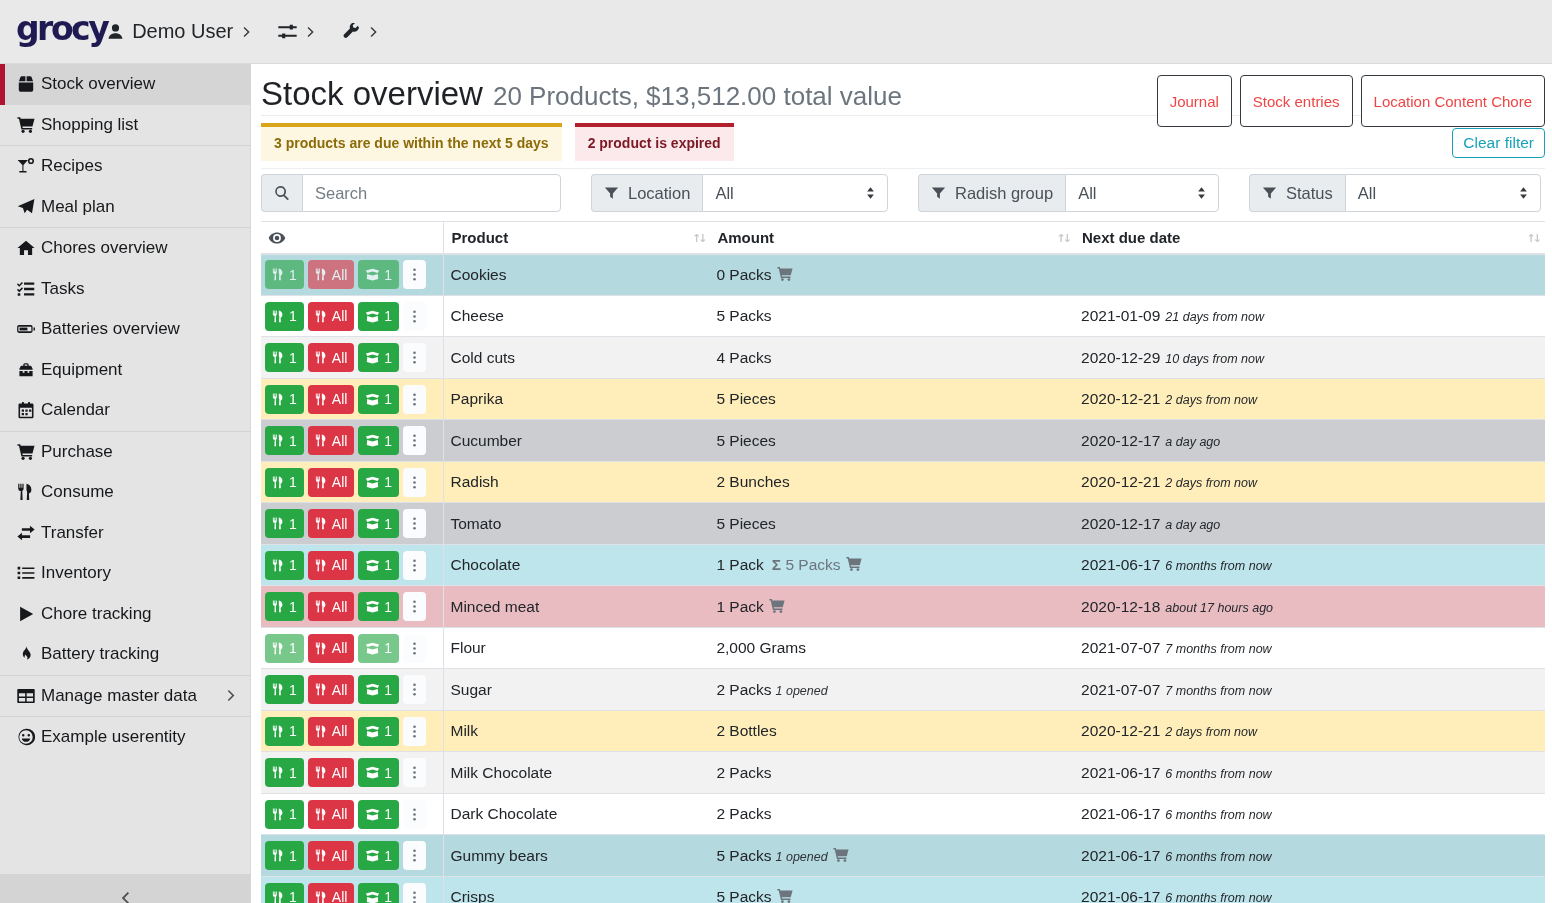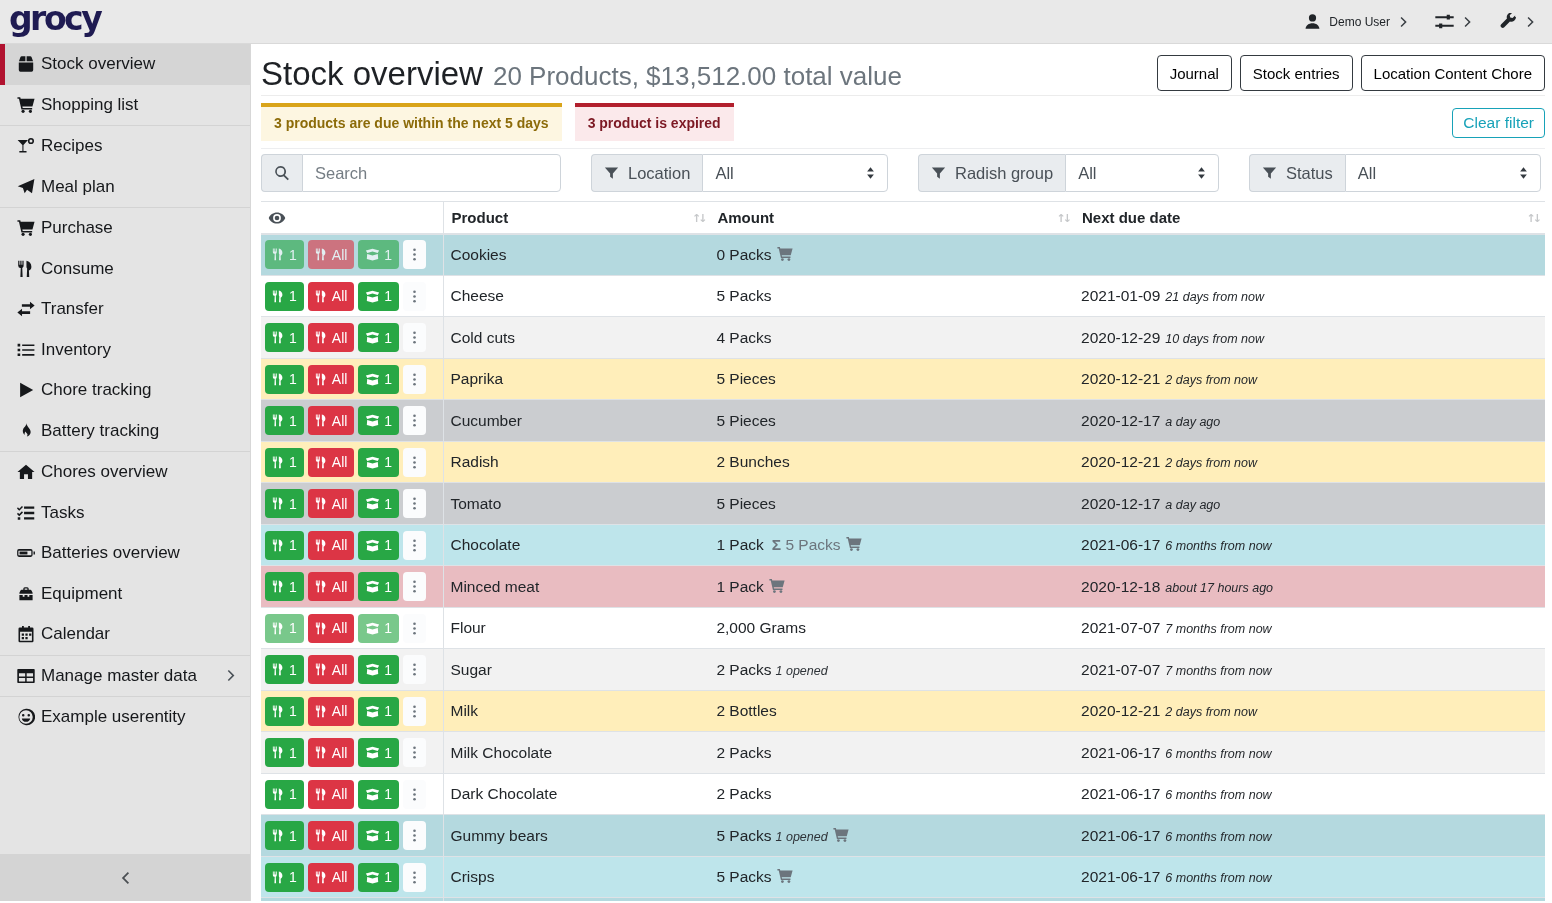--- a/index.html
+++ b/index.html
@@ -1,25 +1,25 @@
 <!DOCTYPE html>
 <html><head>
 <meta charset="utf-8">
 <style>
   * { box-sizing: border-box; }
   html,body { margin:0; padding:0; width:1552px; height:903px; overflow:hidden;
     font-family:"Liberation Sans", sans-serif; background:#fff; color:#212529; }
 
   
-  .navbar { height:44px; background:#e9e9e9; display:flex; align-items:center;
-    justify-content:space-between; padding:0 15px 0 9px; border-bottom:1px solid #d9d9d9; }
+  .navbar { height:64px; background:#e9e9e9; display:flex; align-items:center;
+    padding:0 15px 0 16px; border-bottom:1px solid #d9d9d9; }
   .logo { font-family:"DejaVu Sans", sans-serif; font-size:33px; font-weight:bold;
     color:#1f1b52; letter-spacing:-2.5px; line-height:1; padding-bottom:6px; }
   .nav-right { display:flex; align-items:center; gap:25px; }
-  .nav-item { display:flex; align-items:center; gap:8px; font-size:12px; color:#212529; cursor:pointer; }
+  .nav-item { display:flex; align-items:center; gap:8px; font-size:20px; color:#212529; cursor:pointer; }
   .nav-item svg { display:block; }
   .chev { color:#3a3f44; display:flex; }
 
   
   .layout { display:flex; height:857px; }
 
   
   .sidebar { width:251px; background:#e4e4e4; border-right:1px solid #d7d7d7;
     display:flex; flex-direction:column; flex:0 0 251px; }
   .sb-group { border-bottom:1px solid #d3d3d3; }
@@ -36,22 +36,22 @@
 
   
   .main { flex:1; background:#fff; padding:8px 7px 0 10px; overflow:hidden; }
 
   .page-header { display:flex; align-items:flex-start; justify-content:space-between;
     padding:2px 0 0; border-bottom:1px solid #ececec; height:44px; }
   .title-wrap { display:flex; align-items:baseline; gap:10px; white-space:nowrap; }
   .page-title { font-size:33px; font-weight:400; color:#1e2125; line-height:1.2; }
   .page-subtitle { font-size:26px; font-weight:400; color:#6c757d; }
   .header-actions { display:flex; gap:8px; padding-top:1px; }
-  .btn-outline-dark { background:#fff; border:1px solid #343a40; color:#000000;
-    border-radius:4px; font-size:15px; padding:5px 12px; height:36px; cursor:pointer;
+  .btn-outline-dark { background:#fff; border:1px solid #343a40; color:#ef4444;
+    border-radius:4px; font-size:15px; padding:5px 12px; height:52px; cursor:pointer;
     font-family:inherit; white-space:nowrap; }
 
   
   .chips-row { display:flex; align-items:center; margin-top:7px; }
   .chip { border-top:4px solid; padding:6px 13px 8px; font-size:14px; font-weight:bold;
     margin-right:13px; cursor:pointer; line-height:1.45; white-space:nowrap; }
   .chip.due-soon   { border-color:#d9a41a; background:#fdf6e1; color:#8c6b09; }
   .chip.overdue    { border-color:#5a6268; background:#d8dadc; color:#494f54; }
   .chip.expired    { border-color:#b21f2d; background:#fbe9eb; color:#7c1823; }
   .chip.below-min  { border-color:#3c4cad; background:#e0e3f5; color:#27348b; }
@@ -209,20 +209,74 @@
               </span>
             </span>
             <span>Meal plan</span>
           </div>
         </div>
         <div class="sb-group">
           <div class="sb-item">
             <span class="sb-ico">
               <span style="display:inline-flex;width:18px;height:18px;">
                 <svg viewBox="0 0 24 24" fill="currentColor">
+                  <path d="M12 2.2 23.4 12h-3.2v9.3h-5.6v-6.2h-5.2v6.2H3.8V12H.6L12 2.2z"></path>
+                </svg>
+              </span>
+            </span>
+            <span>Chores overview</span>
+          </div>
+          <div class="sb-item">
+            <span class="sb-ico">
+              <span style="display:inline-flex;width:18px;height:18px;">
+                <svg viewBox="0 0 24 24" fill="currentColor">
+                  <path d="M9.4 3.2H23v3.2H9.4zM9.4 10.4H23v3.2H9.4zM9.4 17.6H23v3.2H9.4zM1.2 4.4l1.8 1.8L6.6 2.6 8 4 3 9 0 6l1.2-1.6zM1.2 11.6l1.8 1.8 3.6-3.6L8 11.2l-5 5-3-3 1.2-1.6zM1 17.6h3.4V21H1z"></path>
+                </svg>
+              </span>
+            </span>
+            <span>Tasks</span>
+          </div>
+          <div class="sb-item">
+            <span class="sb-ico">
+              <span style="display:inline-flex;width:18px;height:18px;">
+                <svg viewBox="0 0 24 24" fill="currentColor">
+                  <path fill-rule="evenodd" d="M2.6 6.8h15.8a2.4 2.4 0 0 1 2.4 2.4v5.6a2.4 2.4 0 0 1-2.4 2.4H2.6A2.4 2.4 0 0 1 .2 14.8V9.2a2.4 2.4 0 0 1 2.4-2.4zm-.2 2.1a.5.5 0 0 0-.5.5v5.2c0 .3.2.5.5.5h16.2a.5.5 0 0 0 .5-.5V9.4a.5.5 0 0 0-.5-.5H2.4z"></path>
+                  <rect x="3.4" y="10.1" width="10.5" height="3.8"></rect>
+                  <rect x="22" y="10" width="1.9" height="4"></rect>
+                </svg>
+              </span>
+            </span>
+            <span>Batteries overview</span>
+          </div>
+          <div class="sb-item">
+            <span class="sb-ico">
+              <span style="display:inline-flex;width:18px;height:18px;">
+                <svg viewBox="0 0 24 24" fill="currentColor">
+                  <path fill-rule="evenodd" d="M8.4 6.4V4.9a2 2 0 0 1 2-2h3.2a2 2 0 0 1 2 2v1.5h2.3c.6 0 1.1.3 1.4.8l1.5 3v10.2H3.2V10.2l1.5-3c.3-.5.8-.8 1.4-.8h2.3zm1.8-1.6v1.6h3.6V4.8h-3.6zM3.2 13.4h4.4v2.4H10v-2.4h4v2.4h2.4v-2.4h4.4v-1.9H3.2v1.9z"></path>
+                </svg>
+              </span>
+            </span>
+            <span>Equipment</span>
+          </div>
+          <div class="sb-item">
+            <span class="sb-ico">
+              <span style="display:inline-flex;width:18px;height:18px;">
+                <svg viewBox="0 0 24 24" fill="currentColor">
+                  <path fill-rule="evenodd" d="M6.7 1.2h2.4v2H14.9v-2h2.4v2h2.9a1.8 1.8 0 0 1 1.8 1.8v16.2a1.8 1.8 0 0 1-1.8 1.8H3.8A1.8 1.8 0 0 1 2 21.2V5a1.8 1.8 0 0 1 1.8-1.8h2.9v-2zM4.1 8.9v12h15.8v-12H4.1zm2.2 2.3h3v3h-3v-3zm4.9 0h3v3h-3v-3zm4.9 0h3v3h-3v-3zm-9.8 4.9h3v3h-3v-3zm4.9 0h3v3h-3v-3z"></path>
+                </svg>
+              </span>
+            </span>
+            <span>Calendar</span>
+          </div>
+        </div>
+        <div class="sb-group">
+          <div class="sb-item">
+            <span class="sb-ico">
+              <span style="display:inline-flex;width:18px;height:18px;">
+                <svg viewBox="0 0 24 24" fill="currentColor">
                   <path d="M.6 1.6h3.7l.6 2h18.5L20.6 14H7.1l.5 1.9h12.6v2.2H5.9L2.6 3.8H.6V1.6z"></path>
                   <circle cx="8.1" cy="20.4" r="2.1"></circle>
                   <circle cx="17.9" cy="20.4" r="2.1"></circle>
                 </svg>
               </span>
             </span>
             <span>Purchase</span>
           </div>
           <div class="sb-item">
             <span class="sb-ico">
@@ -266,74 +320,20 @@
           </div>
           <div class="sb-item">
             <span class="sb-ico">
               <span style="display:inline-flex;width:18px;height:18px;">
                 <svg viewBox="0 0 24 24" fill="currentColor">
                   <path d="M12.2 1.3c.9 3.8-2.7 5.3-3.9 8-1.3 2.8-.4 6 2.1 7.9-.5-1.6-.1-3.2 1-4.5.4 1.6 2 2.2 2.5 3.7.3 1-.1 2-.7 2.8 2.7-.6 4.8-2.9 5-5.7.3-4.3-4.5-6.6-6-12.2z"></path>
                 </svg>
               </span>
             </span>
             <span>Battery tracking</span>
-          </div>
-        </div>
-        <div class="sb-group">
-          <div class="sb-item">
-            <span class="sb-ico">
-              <span style="display:inline-flex;width:18px;height:18px;">
-                <svg viewBox="0 0 24 24" fill="currentColor">
-                  <path d="M12 2.2 23.4 12h-3.2v9.3h-5.6v-6.2h-5.2v6.2H3.8V12H.6L12 2.2z"></path>
-                </svg>
-              </span>
-            </span>
-            <span>Chores overview</span>
-          </div>
-          <div class="sb-item">
-            <span class="sb-ico">
-              <span style="display:inline-flex;width:18px;height:18px;">
-                <svg viewBox="0 0 24 24" fill="currentColor">
-                  <path d="M9.4 3.2H23v3.2H9.4zM9.4 10.4H23v3.2H9.4zM9.4 17.6H23v3.2H9.4zM1.2 4.4l1.8 1.8L6.6 2.6 8 4 3 9 0 6l1.2-1.6zM1.2 11.6l1.8 1.8 3.6-3.6L8 11.2l-5 5-3-3 1.2-1.6zM1 17.6h3.4V21H1z"></path>
-                </svg>
-              </span>
-            </span>
-            <span>Tasks</span>
-          </div>
-          <div class="sb-item">
-            <span class="sb-ico">
-              <span style="display:inline-flex;width:18px;height:18px;">
-                <svg viewBox="0 0 24 24" fill="currentColor">
-                  <path fill-rule="evenodd" d="M2.6 6.8h15.8a2.4 2.4 0 0 1 2.4 2.4v5.6a2.4 2.4 0 0 1-2.4 2.4H2.6A2.4 2.4 0 0 1 .2 14.8V9.2a2.4 2.4 0 0 1 2.4-2.4zm-.2 2.1a.5.5 0 0 0-.5.5v5.2c0 .3.2.5.5.5h16.2a.5.5 0 0 0 .5-.5V9.4a.5.5 0 0 0-.5-.5H2.4z"></path>
-                  <rect x="3.4" y="10.1" width="10.5" height="3.8"></rect>
-                  <rect x="22" y="10" width="1.9" height="4"></rect>
-                </svg>
-              </span>
-            </span>
-            <span>Batteries overview</span>
-          </div>
-          <div class="sb-item">
-            <span class="sb-ico">
-              <span style="display:inline-flex;width:18px;height:18px;">
-                <svg viewBox="0 0 24 24" fill="currentColor">
-                  <path fill-rule="evenodd" d="M8.4 6.4V4.9a2 2 0 0 1 2-2h3.2a2 2 0 0 1 2 2v1.5h2.3c.6 0 1.1.3 1.4.8l1.5 3v10.2H3.2V10.2l1.5-3c.3-.5.8-.8 1.4-.8h2.3zm1.8-1.6v1.6h3.6V4.8h-3.6zM3.2 13.4h4.4v2.4H10v-2.4h4v2.4h2.4v-2.4h4.4v-1.9H3.2v1.9z"></path>
-                </svg>
-              </span>
-            </span>
-            <span>Equipment</span>
-          </div>
-          <div class="sb-item">
-            <span class="sb-ico">
-              <span style="display:inline-flex;width:18px;height:18px;">
-                <svg viewBox="0 0 24 24" fill="currentColor">
-                  <path fill-rule="evenodd" d="M6.7 1.2h2.4v2H14.9v-2h2.4v2h2.9a1.8 1.8 0 0 1 1.8 1.8v16.2a1.8 1.8 0 0 1-1.8 1.8H3.8A1.8 1.8 0 0 1 2 21.2V5a1.8 1.8 0 0 1 1.8-1.8h2.9v-2zM4.1 8.9v12h15.8v-12H4.1zm2.2 2.3h3v3h-3v-3zm4.9 0h3v3h-3v-3zm4.9 0h3v3h-3v-3zm-9.8 4.9h3v3h-3v-3zm4.9 0h3v3h-3v-3z"></path>
-                </svg>
-              </span>
-            </span>
-            <span>Calendar</span>
           </div>
         </div>
         <div class="sb-group">
           <div class="sb-item">
             <span class="sb-ico">
               <span style="display:inline-flex;width:18px;height:18px;">
                 <svg viewBox="0 0 24 24" fill="currentColor">
                   <path fill-rule="evenodd" d="M1.4 2.6h21.2c.6 0 1 .4 1 1v16.8c0 .6-.4 1-1 1H1.4c-.6 0-1-.4-1-1V3.6c0-.6.4-1 1-1zm1.2 5.8v4.3h8.3V8.4H2.6zm10.3 0v4.3h8.5V8.4h-8.5zM2.6 14.7v4.5h8.3v-4.5H2.6zm10.3 0v4.5h8.5v-4.5h-8.5z"></path>
                 </svg>
               </span>
@@ -379,21 +379,21 @@
       <div class="header-actions" id="header-actions">
           <button class="btn-outline-dark">Journal</button>
           <button class="btn-outline-dark">Stock entries</button>
           <button class="btn-outline-dark">Location Content Chore</button>
         </div>
     </div>
 
     <div class="chips-row">
       <span id="chips-holder" style="display:flex;">
           <span class="chip due-soon">3 products are due within the next 5 days</span>
-          <span class="chip expired">3 product is expired</span>
+          <span class="chip expired">2 product is expired</span>
         </span>
       <button class="btn-clear-filter">Clear filter</button>
     </div>
 
     <div class="filters-sep"></div>
     <div class="filters-row">
       <div class="input-group">
         <span class="ig-prepend">
             <span style="display: inline-flex; width: 16px; height: 16px;">
               <svg viewBox="0 0 24 24" fill="currentColor">

